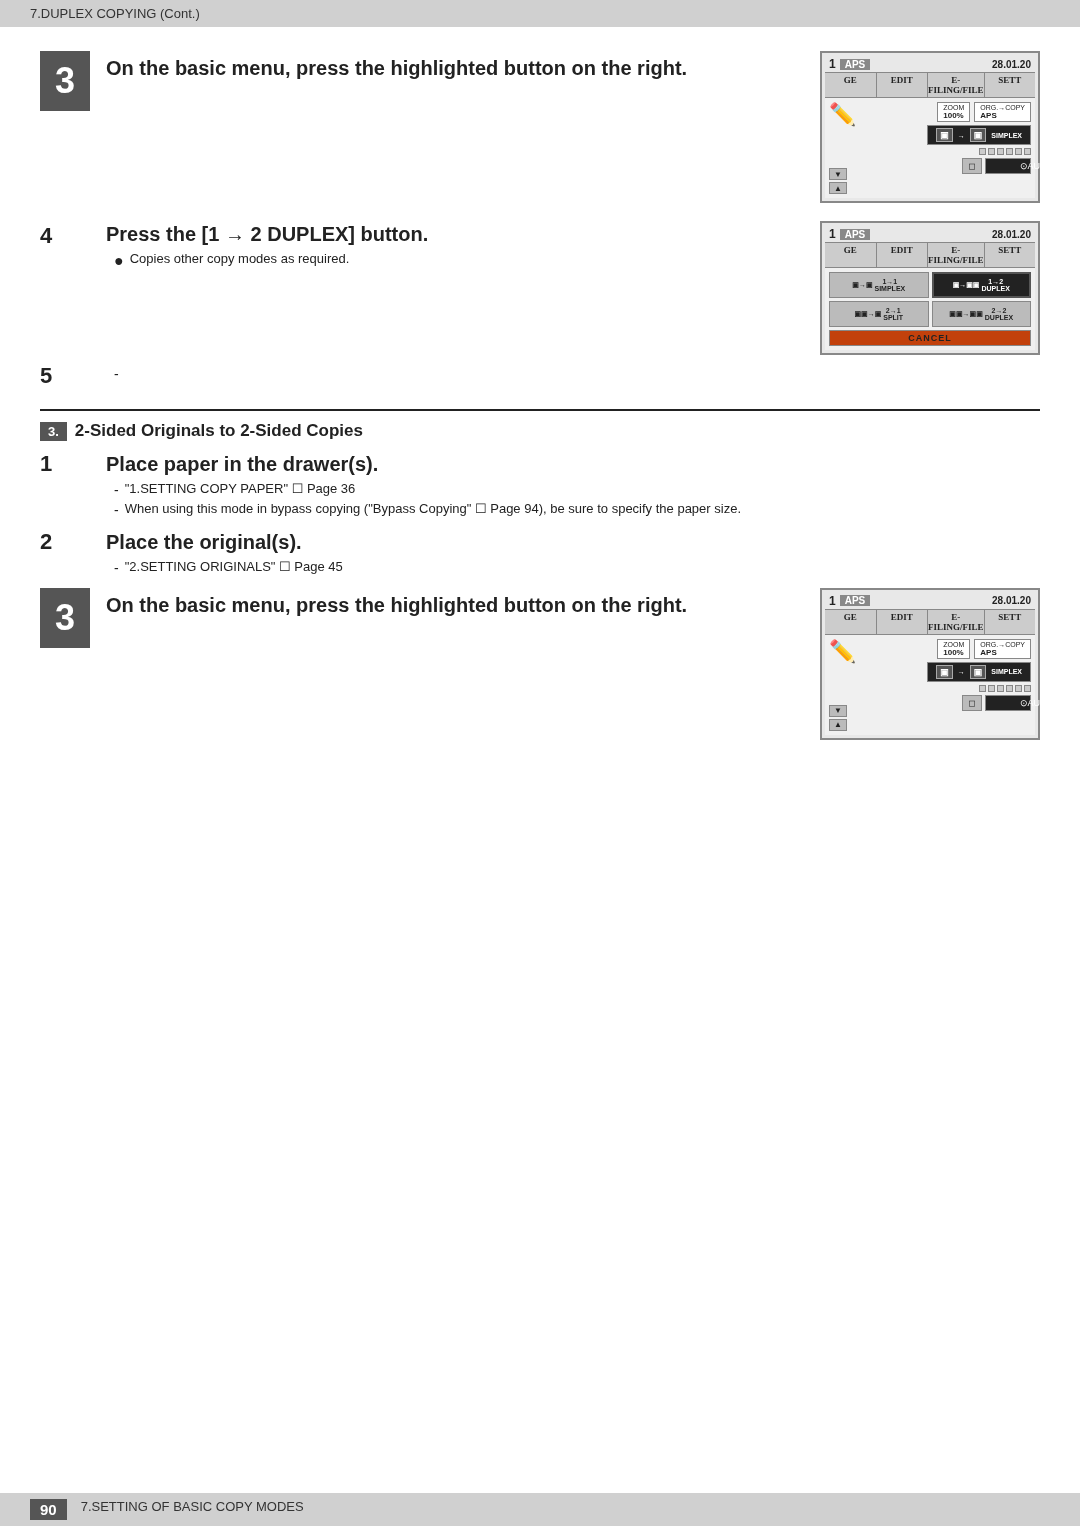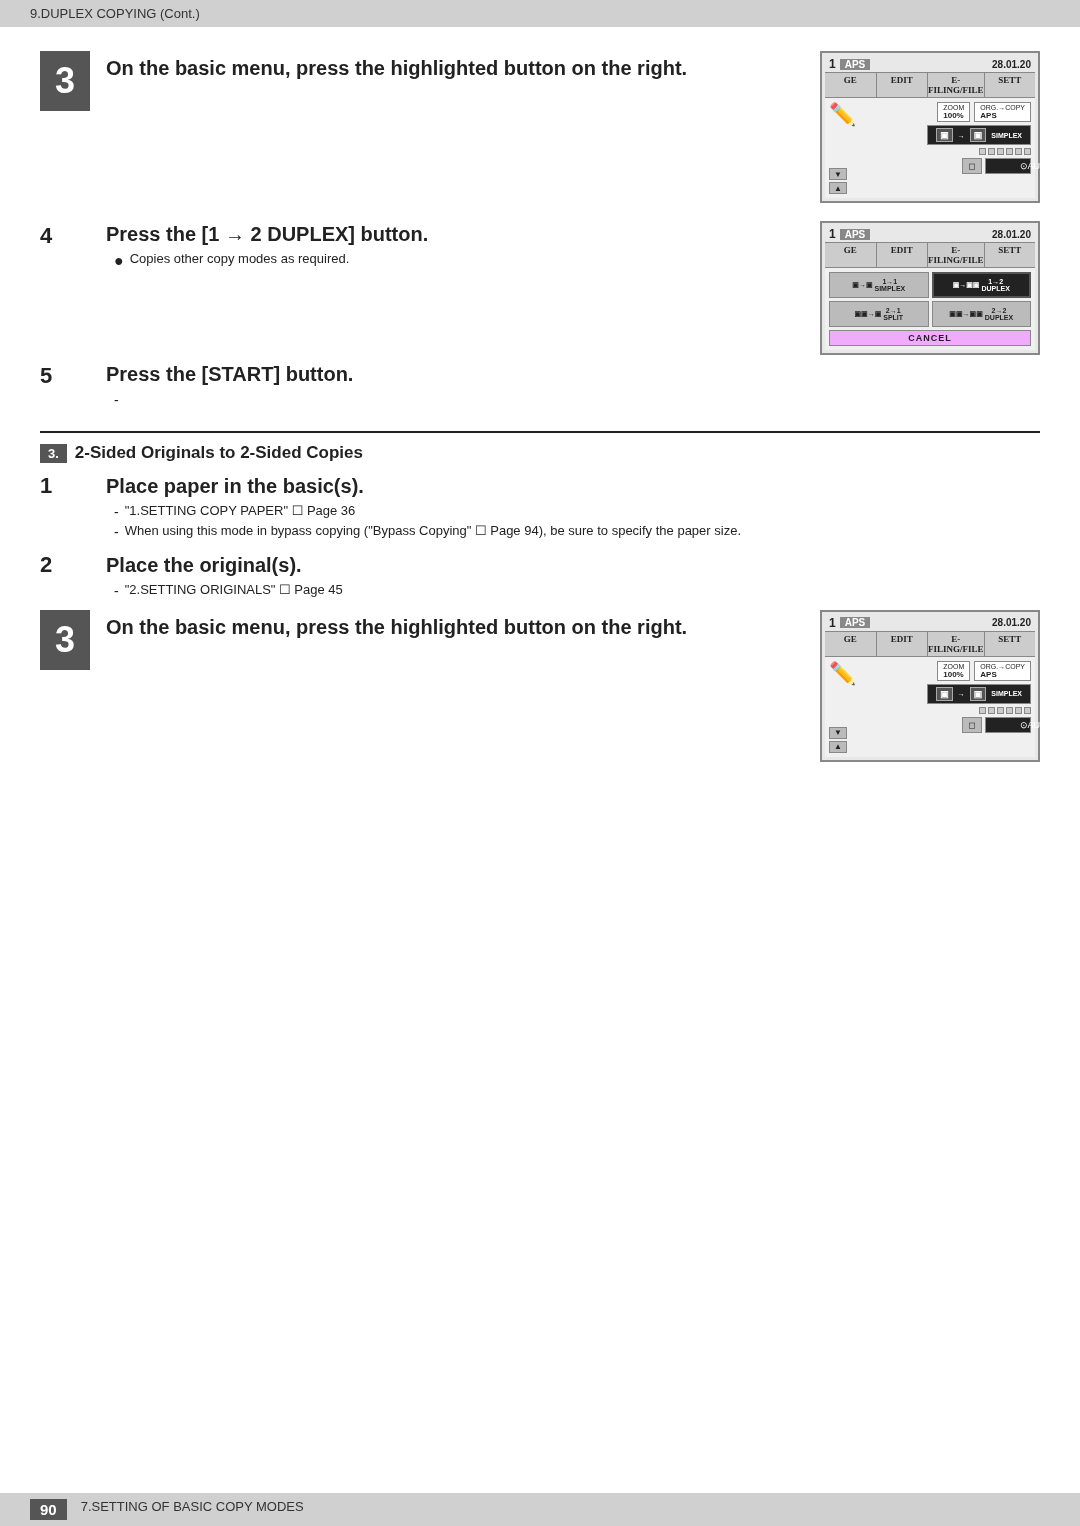--- a/index.html
+++ b/index.html
@@ -202,21 +202,21 @@
       gap: 2px;
       min-height: 26px;
     }
     .duplex-btn.highlighted {
       background: #222;
       color: #fff;
       border: 2px solid #555;
     }
     .cancel-btn {
       border: 1px solid #888;
-      background: #f0abfc;
+      background: #c2410c;
       text-align: center;
       padding: 2px 0;
       font-size: 9px;
       font-weight: bold;
       letter-spacing: 1px;
       margin-top: 0;
     }
 
     
     .section-heading-row {
@@ -278,21 +278,21 @@
     }
 
     .step-text-block {
       flex: 1;
     }
   </style>
 </head>
 <body>
 
 <div class="header-bar">
-  <span>9.DUPLEX COPYING (Cont.)</span>
+  <span>7.DUPLEX COPYING (Cont.)</span>
 </div>
 
 <div class="main-content">
 
   <div class="main-step-row" style="align-items:flex-start; margin-bottom: 18px;">
     <div style="display:flex; flex-direction:row; align-items:flex-start; width:100%;">
 
       <div class="left-sidebar-num">3</div>
 
       <div class="step-text-block" style="flex:1; padding-top:4px;">
@@ -430,21 +430,20 @@
       </div>
     </div>
   </div>
 
   <div class="main-step-row" style="margin-bottom:20px;">
     <div style="display:flex; flex-direction:row; align-items:flex-start; width:100%;">
       <div style="min-width:50px; margin-right:16px; padding-top:2px;">
         <span class="step-num-bold" style="font-size:22px; font-weight:bold;">5</span>
       </div>
       <div style="flex:1;">
-        <div class="step-title">Press the [START] button.</div>
         <div class="step-bullets" style="margin-top:4px;">
           <div class="step-bullet">
             <span class="bullet-dash">-</span>
           </div>
         </div>
       </div>
     </div>
   </div>
 
   <hr class="section-separator">
@@ -453,21 +452,21 @@
     <span class="section-num-box">3.</span>
     <span class="section-heading-text">2-Sided Originals to 2-Sided Copies</span>
   </div>
 
   <div class="main-step-row" style="margin-bottom:8px;">
     <div style="display:flex; flex-direction:row; align-items:flex-start; width:100%;">
       <div style="min-width:50px; margin-right:16px;">
         <span class="step-num-bold" style="font-size:22px; font-weight:bold;">1</span>
       </div>
       <div style="flex:1;">
-        <div class="step-title">Place paper in the basic(s).</div>
+        <div class="step-title">Place paper in the drawer(s).</div>
         <div class="step-bullets" style="margin-top:4px;">
           <div class="step-bullet">
             <span class="bullet-dash">-</span>
             <span>"1.SETTING COPY PAPER" ☐ Page 36</span>
           </div>
           <div class="step-bullet">
             <span class="bullet-dash">-</span>
             <span>When using this mode in bypass copying ("Bypass Copying" ☐ Page 94), be sure to specify the paper size.</span>
           </div>
         </div>

